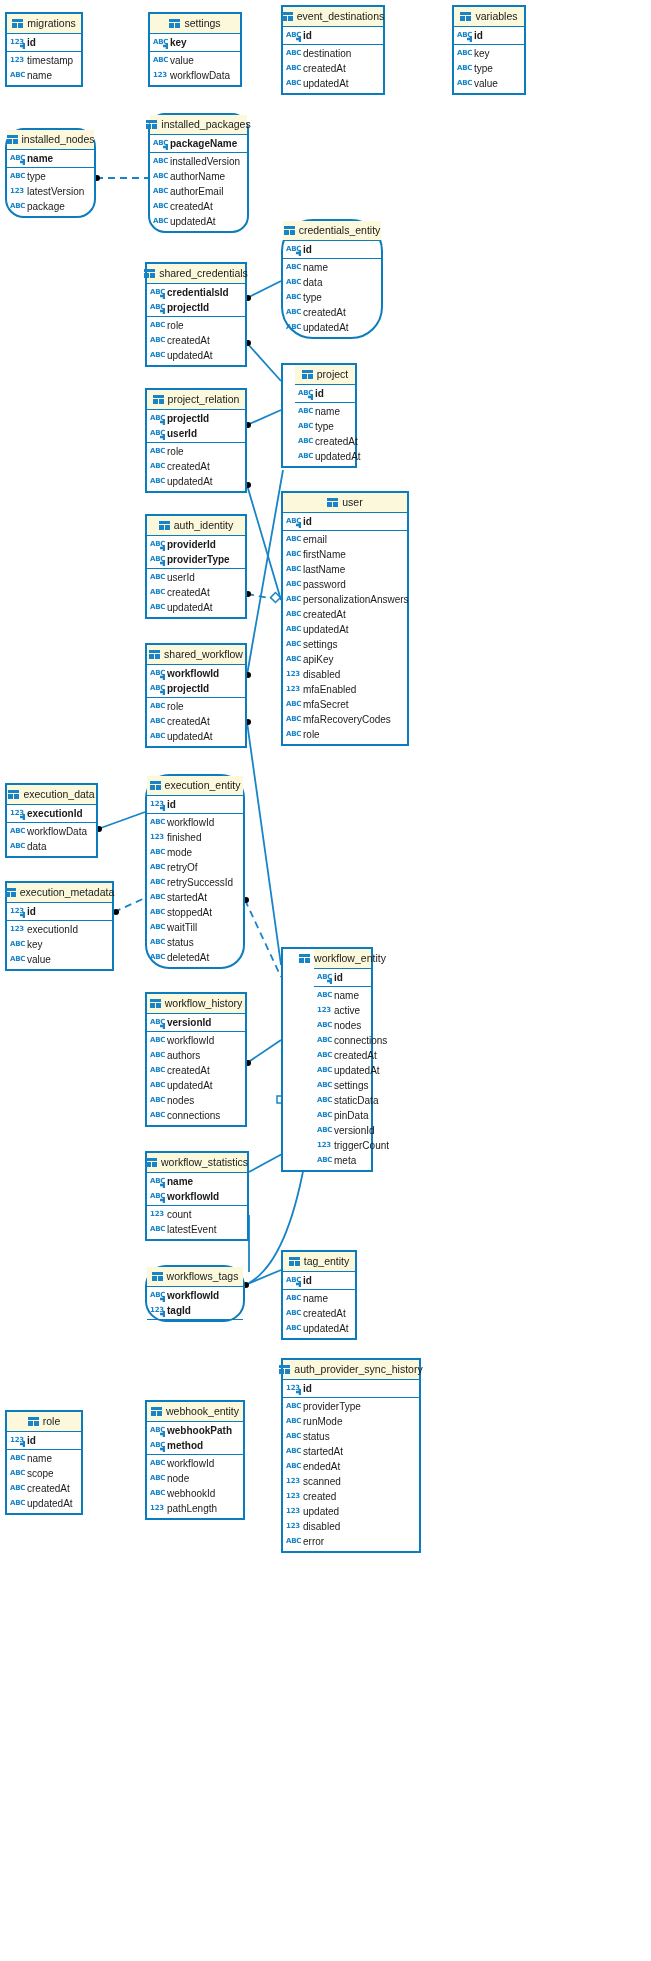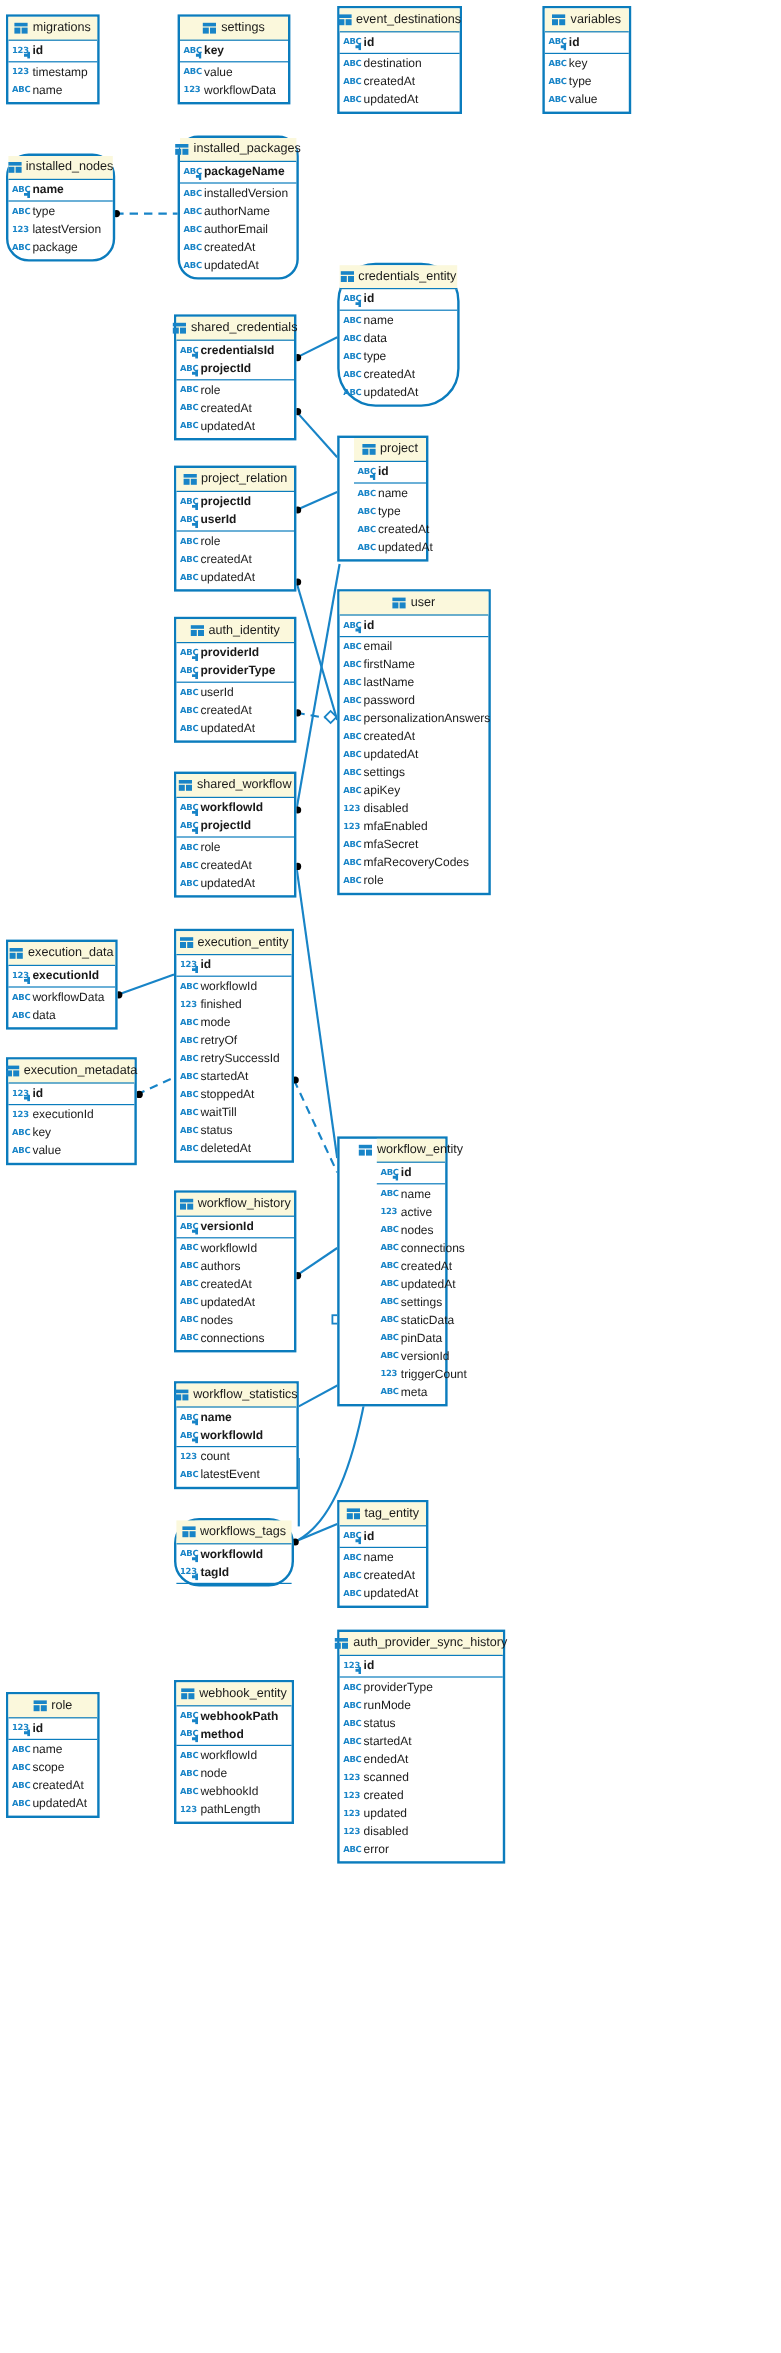--- a/index.html
+++ b/index.html
@@ -650,21 +650,21 @@
         <div class="col-row">
           <span class="tg">ABC</span>
           <span class="col-name">workflowData</span>
         </div>
         <div class="col-row">
           <span class="tg">ABC</span>
           <span class="col-name">data</span>
         </div>
       </div>
     </div>
-    <div class="table-box" style="left: 145px; top: 774px; width: 100px;">
+    <div class="table-box" style="left: 145px; top: 774px; width: 100px; border-radius: 24px;">
       <div class="tbl-header">
         <span class="tbl-icon">
           <i class="r1"></i>
           <i class="r2"></i>
           <i class="r3"></i>
         </span>
         <span class="tbl-title">execution_entity</span>
       </div>
       <div class="pk-section">
         <div class="col-row pk">

